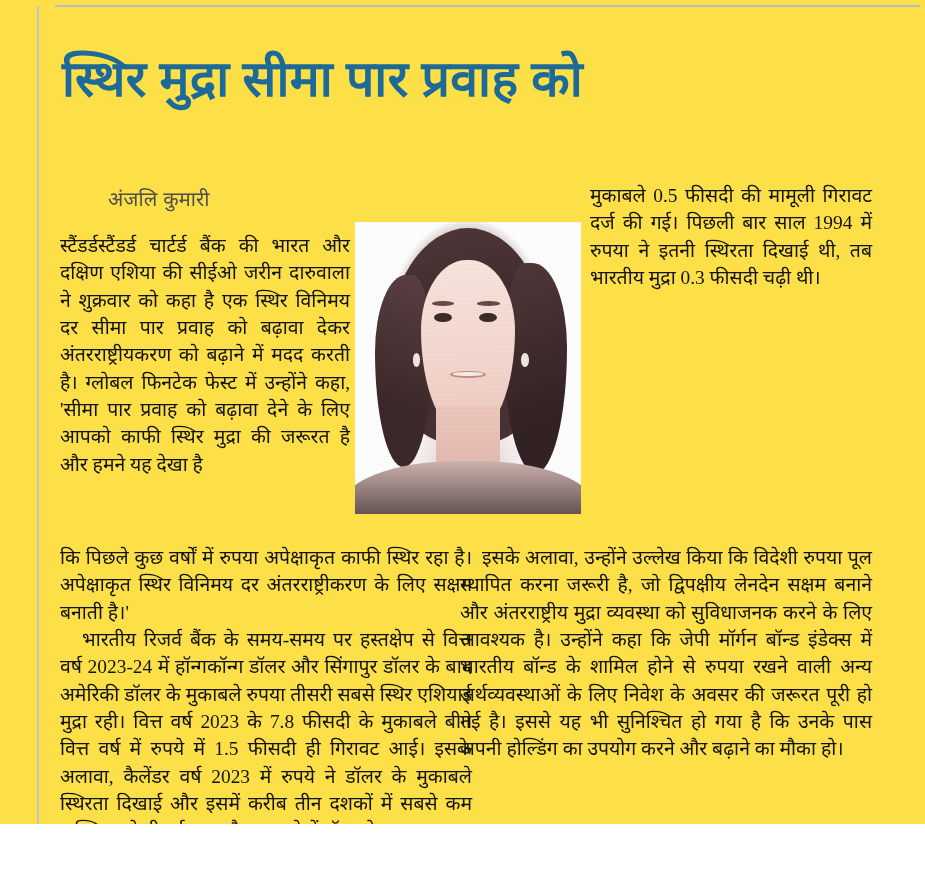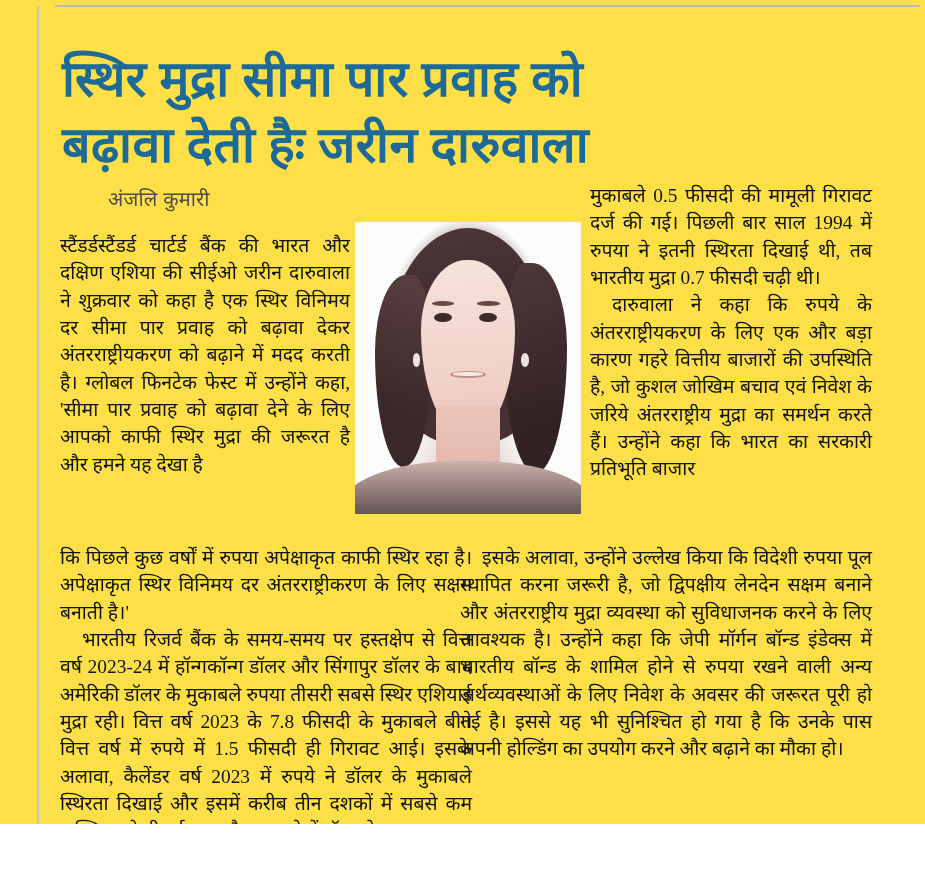--- a/index.html
+++ b/index.html
@@ -214,21 +214,20 @@
 </head>
 <body>
 
 <div id="clip">
 
   <div class="rule-top"></div>
   <div class="rule-left"></div>
 
   <h1 class="headline">
     <span class="hl-line">स्थिर मुद्रा सीमा पार प्रवाह को</span>
-    <span class="hl-line">बढ़ावा देती हैः जरीन दारुवाला</span>
   </h1>
 
   <div class="byline">अंजलि कुमारी</div>
 
   <figure class="photo" style="margin:0;">
     <div class="ph-inner">
       <div class="ph-hair"></div>
       <div class="ph-hair-l"></div>
       <div class="ph-hair-r"></div>
       <div class="ph-face"></div>
@@ -244,22 +243,21 @@
       <div class="ph-shoulder"></div>
       <div class="ph-grain"></div>
     </div>
   </figure>
 
   <div class="col" style="left:60px; width:290px; top:232px;">
     <p><span class="lead">स्टैंडर्ड</span><span>स्टैंडर्ड चार्टर्ड बैंक की भारत और दक्षिण एशिया की सीईओ जरीन दारुवाला ने शुक्रवार को कहा है एक स्थिर विनिमय दर सीमा पार प्रवाह को बढ़ावा देकर अंतरराष्ट्रीयकरण को बढ़ाने में मदद करती है। ग्लोबल फिनटेक फेस्ट में उन्होंने कहा, 'सीमा पार प्रवाह को बढ़ावा देने के लिए आपको काफी स्थिर मुद्रा की जरूरत है और हमने यह देखा है</span></p>
   </div>
 
   <div class="col" style="left:590px; width:282px; top:182px;">
-    <p><span>मुकाबले 0.5 फीसदी की मामूली गिरावट दर्ज की गई। पिछली बार साल 1994 में रुपया ने इतनी स्थिरता दिखाई थी, तब भारतीय मुद्रा 0.7 फीसदी चढ़ी थी।</span></p>
-    <p style="text-indent:22px;"><span>दारुवाला ने कहा कि रुपये के अंतरराष्ट्रीयकरण के लिए एक और बड़ा कारण गहरे वित्तीय बाजारों की उपस्थिति है, जो कुशल जोखिम बचाव एवं निवेश के जरिये अंतरराष्ट्रीय मुद्रा का समर्थन करते हैं। उन्होंने कहा कि भारत का सरकारी प्रतिभूति बाजार</span></p>
+    <p><span>मुकाबले 0.5 फीसदी की मामूली गिरावट दर्ज की गई। पिछली बार साल 1994 में रुपया ने इतनी स्थिरता दिखाई थी, तब भारतीय मुद्रा 0.3 फीसदी चढ़ी थी।</span></p>
   </div>
 
   <div class="col" style="left:60px; width:412px; top:544px;">
     <p><span>कि पिछले कुछ वर्षों में रुपया अपेक्षाकृत काफी स्थिर रहा है। अपेक्षाकृत स्थिर विनिमय दर अंतरराष्ट्रीकरण के लिए सक्षम बनाती है।'</span></p>
     <p style="text-indent:22px;"><span>भारतीय रिजर्व बैंक के समय-समय पर हस्तक्षेप से वित्त वर्ष 2023-24 में हॉन्गकॉन्ग डॉलर और सिंगापुर डॉलर के बाद अमेरिकी डॉलर के मुकाबले रुपया तीसरी सबसे स्थिर एशियाई मुद्रा रही। वित्त वर्ष 2023 के 7.8 फीसदी के मुकाबले बीते वित्त वर्ष में रुपये में 1.5 फीसदी ही गिरावट आई। इसके अलावा, कैलेंडर वर्ष 2023 में रुपये ने डॉलर के मुकाबले स्थिरता दिखाई और इसमें करीब तीन दशकों में सबसे कम अस्थिरता देखी गई। इस दौरान रुपये में डॉलर के</span></p>
   </div>
 
   <div class="col" style="left:460px; width:412px; top:544px;">
     <p style="text-indent:22px;"><span>इसके अलावा, उन्होंने उल्लेख किया कि विदेशी रुपया पूल स्थापित करना जरूरी है, जो द्विपक्षीय लेनदेन सक्षम बनाने और अंतरराष्ट्रीय मुद्रा व्यवस्था को सुविधाजनक करने के लिए आवश्यक है। उन्होंने कहा कि जेपी मॉर्गन बॉन्ड इंडेक्स में भारतीय बॉन्ड के शामिल होने से रुपया रखने वाली अन्य अर्थव्यवस्थाओं के लिए निवेश के अवसर की जरूरत पूरी हो गई है। इससे यह भी सुनिश्चित हो गया है कि उनके पास अपनी होल्डिंग का उपयोग करने और बढ़ाने का मौका हो।</span></p>
   </div>

